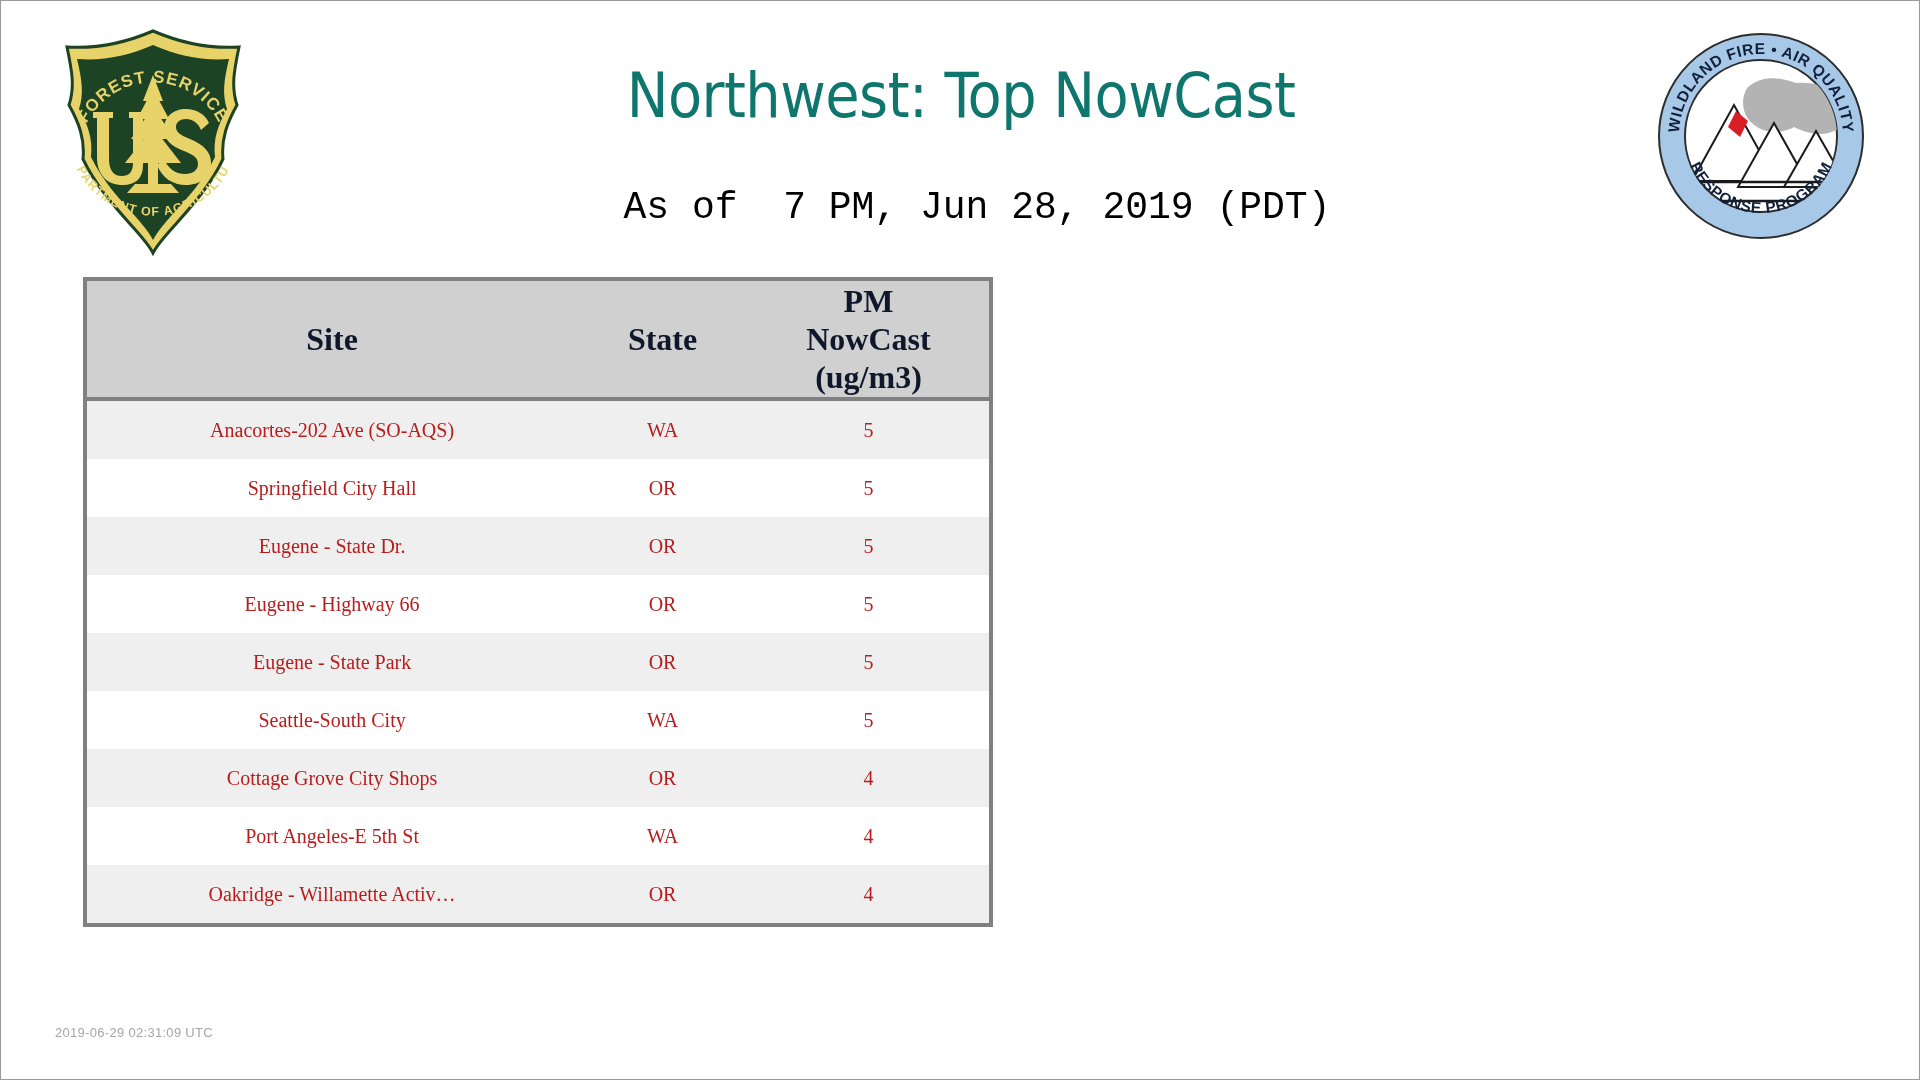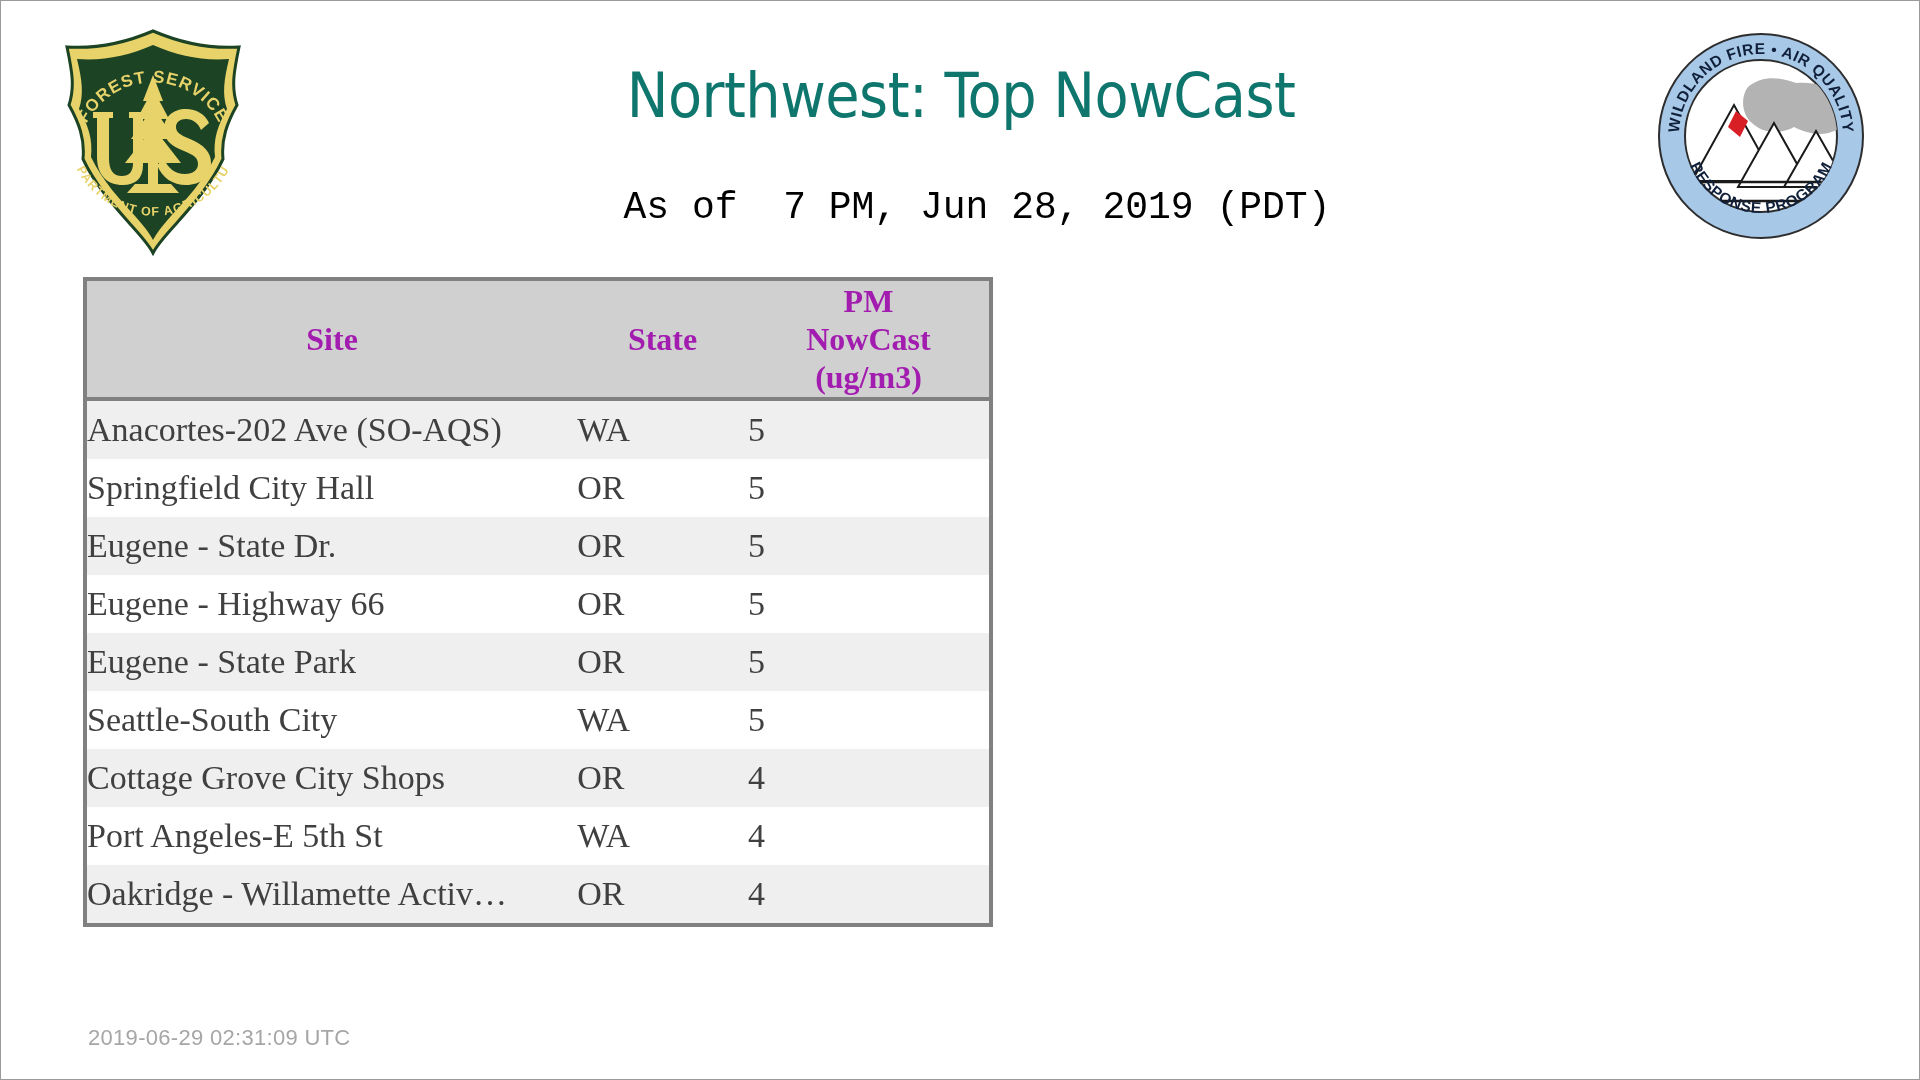--- a/index.html
+++ b/index.html
@@ -84,62 +84,61 @@
     width: 910px;
     table-layout: fixed;
     border: 4px solid #808080;
   }
   table.nowcast col.c-site  { width: 490px; }
   table.nowcast col.c-state { width: 170px; }
   table.nowcast col.c-pm    { width: 242px; }
 
   table.nowcast thead th {
     background: #d0d0d0;
-    color: #a21caf;
+    color: #0f172a;
     font-family: "Liberation Serif", "DejaVu Serif", serif;
     font-weight: bold;
     font-size: 32px;
     line-height: 38px;
     text-align: center;
     vertical-align: middle;
     padding: 0;
     height: 116px;
     border-bottom: 4px solid #808080;
     font-stretch: condensed;
   }
   table.nowcast thead th .hdr-lines {
     display: block;
     white-space: pre-line;
   }
 
   table.nowcast tbody td {
     font-family: "Liberation Serif", "DejaVu Serif", serif;
-    font-size: 34px;
+    font-size: 20px;
     line-height: 34px;
-    color: #404040;
-    text-align: left;
+    color: #b91c1c;
+    text-align: center;
     vertical-align: middle;
     height: 58px;
     padding: 0;
     border: none;
     white-space: nowrap;
   }
   table.nowcast tbody tr.odd  td { background: #efefef; }
   table.nowcast tbody tr.even td { background: #ffffff; }
 
   
   #footer-stamp {
     position: absolute;
     left: 54px;
     top: 1024px;
     font-family: "Liberation Sans", "DejaVu Sans", sans-serif;
-    font-size: 22px;
+    font-size: 13px;
     color: #a6a6a6;
     letter-spacing: 0.3px;
-    margin-left: 33px;
   }
 </style>
 </head>
 <body>
 
 <div id="page">
 
   <div id="usfs-logo">
     <svg viewBox="0 0 200 230" xmlns="http://www.w3.org/2000/svg">
       <defs>

